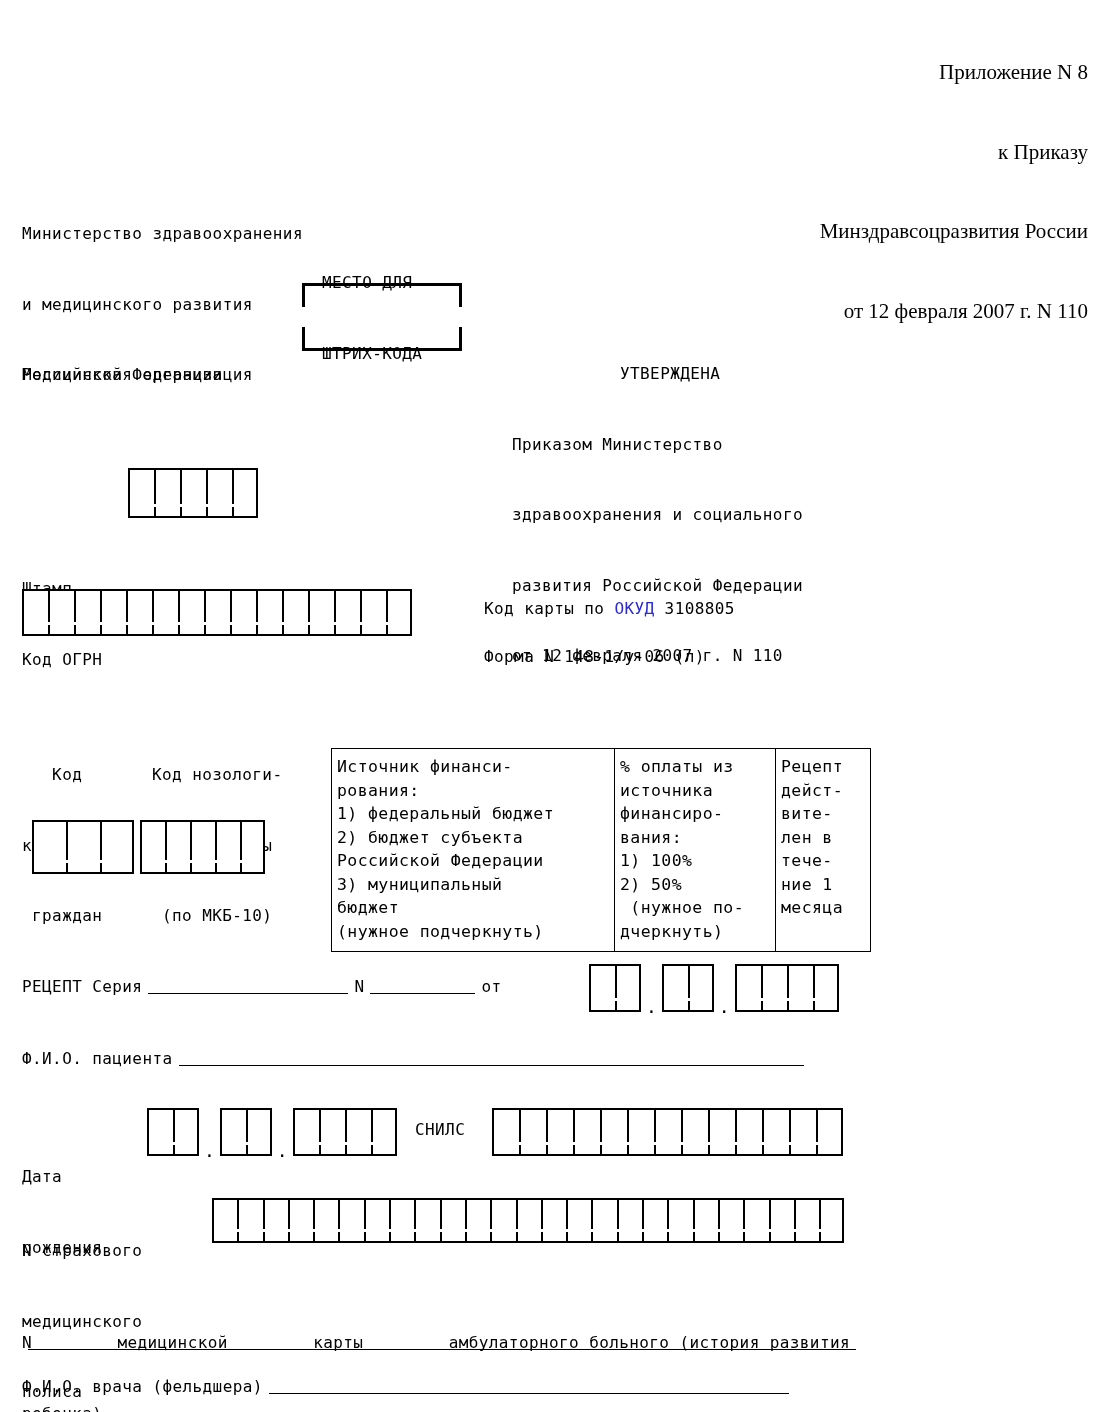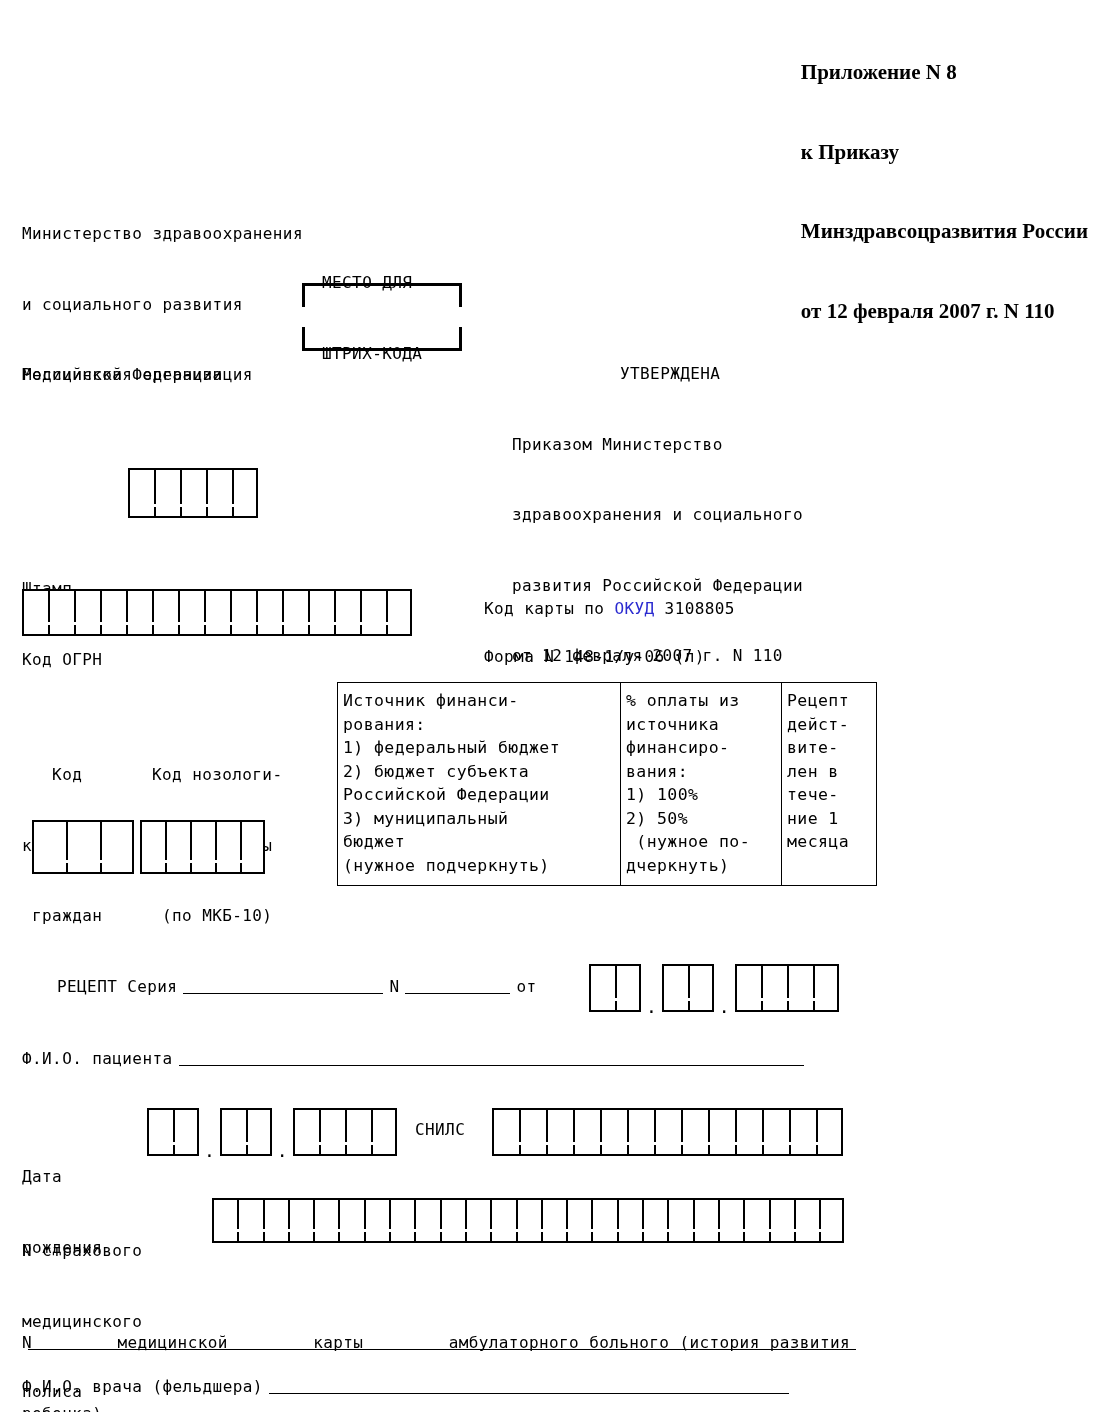--- a/index.html
+++ b/index.html
@@ -14,26 +14,25 @@
     font-family: "DejaVu Sans Mono", "Liberation Mono", monospace;
     color: #000000;
     overflow: hidden;
   }
   .pg { position: absolute; }
 
   
   #doc-header {
     right: 12px;
     top: 6px;
-    text-align: left;
+    text-align: right;
     font-family: "Liberation Serif", "DejaVu Serif", serif;
     font-size: 21px;
     line-height: 26.5px;
     white-space: pre;
-    font-weight: bold;
   }
 
   
   .mono {
     font-family: "DejaVu Sans Mono", "Liberation Mono", monospace;
     font-size: 16px;
     line-height: 23.5px;
     white-space: pre;
     letter-spacing: 0.4px;
   }
@@ -107,41 +106,40 @@
 
   #citizen-code-grid { left: 32px; top: 820px; }
   #citizen-code-grid .cell { width: 34px; height: 54px; }
 
   #nosology-code-grid { left: 140px; top: 820px; }
   #nosology-code-grid .cell { width: 25px; height: 54px; }
 
   
   #financing-table {
     left: 331px;
-    top: 682px;
+    top: 748px;
     border-collapse: collapse;
     table-layout: fixed;
-    margin-left: 6px;
   }
   #financing-table td {
     border: 1px solid #000;
     vertical-align: top;
     padding: 6px 5px 8px 5px;
     font-family: "DejaVu Sans Mono", "Liberation Mono", monospace;
     font-size: 16.5px;
     line-height: 23.5px;
     white-space: pre;
     letter-spacing: 0.4px;
   }
   #col-source { width: 272px; }
   #col-percent { width: 150px; }
   #col-validity { width: 84px; }
 
   
-  #receipt-row { left: 22px; top: 975px; display: flex; align-items: flex-end; margin-left: 35px; }
+  #receipt-row { left: 22px; top: 975px; display: flex; align-items: flex-end; }
   #receipt-row .lbl { white-space: pre; }
   .rule {
     border-bottom: 1.5px solid #000;
     height: 0;
     margin: 0 6px 5px 6px;
   }
   #rule-series { width: 200px; }
   #rule-number { width: 105px; }
 
   #receipt-date { left: 589px; top: 964px; display: flex; align-items: flex-end; }
@@ -206,21 +204,21 @@
 
 <div class="pg" id="doc-header">
   <div>Приложение N 8</div>
   <div>к Приказу</div>
   <div>Минздравсоцразвития России</div>
   <div>от 12 февраля 2007 г. N 110</div>
 </div>
 
 <div class="pg mono" id="ministry-block">
   <div>Министерство здравоохранения</div>
-  <div>и социального развития</div>
+  <div>и медицинского развития</div>
   <div>Российской Федерации</div>
 </div>
 
 <div class="pg mono" id="barcode-label">
   <div>МЕСТО ДЛЯ</div>
   <div>ШТРИХ-КОДА</div>
 </div>
 
 <div class="pg" id="barcode-placeholder">
   <div class="bc-edge bc-h t"></div>

